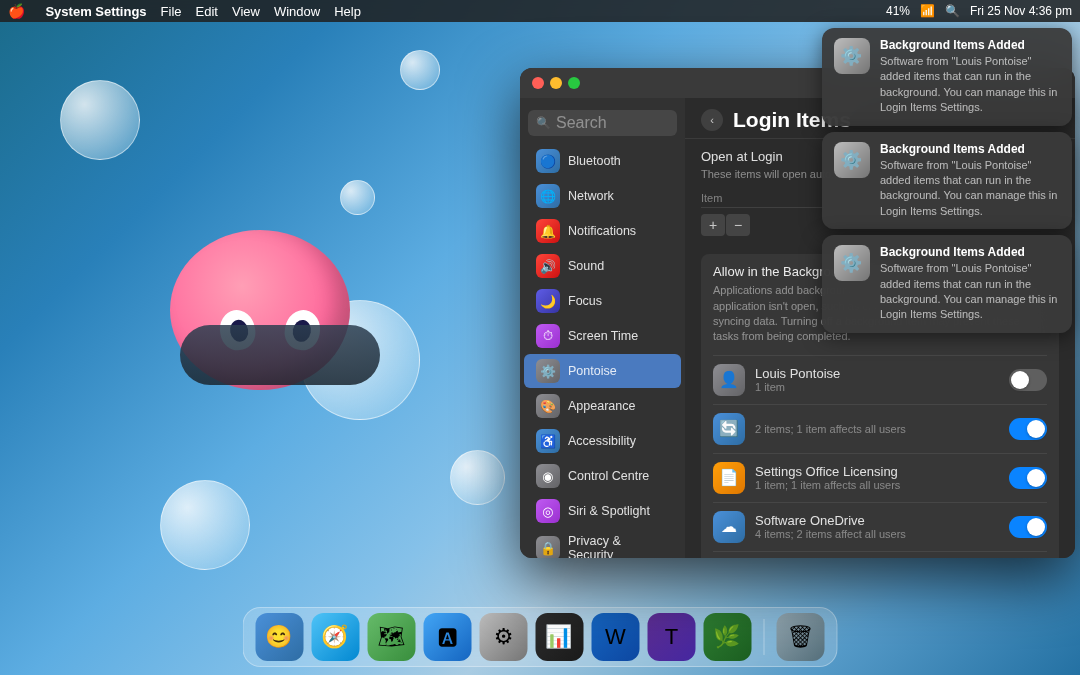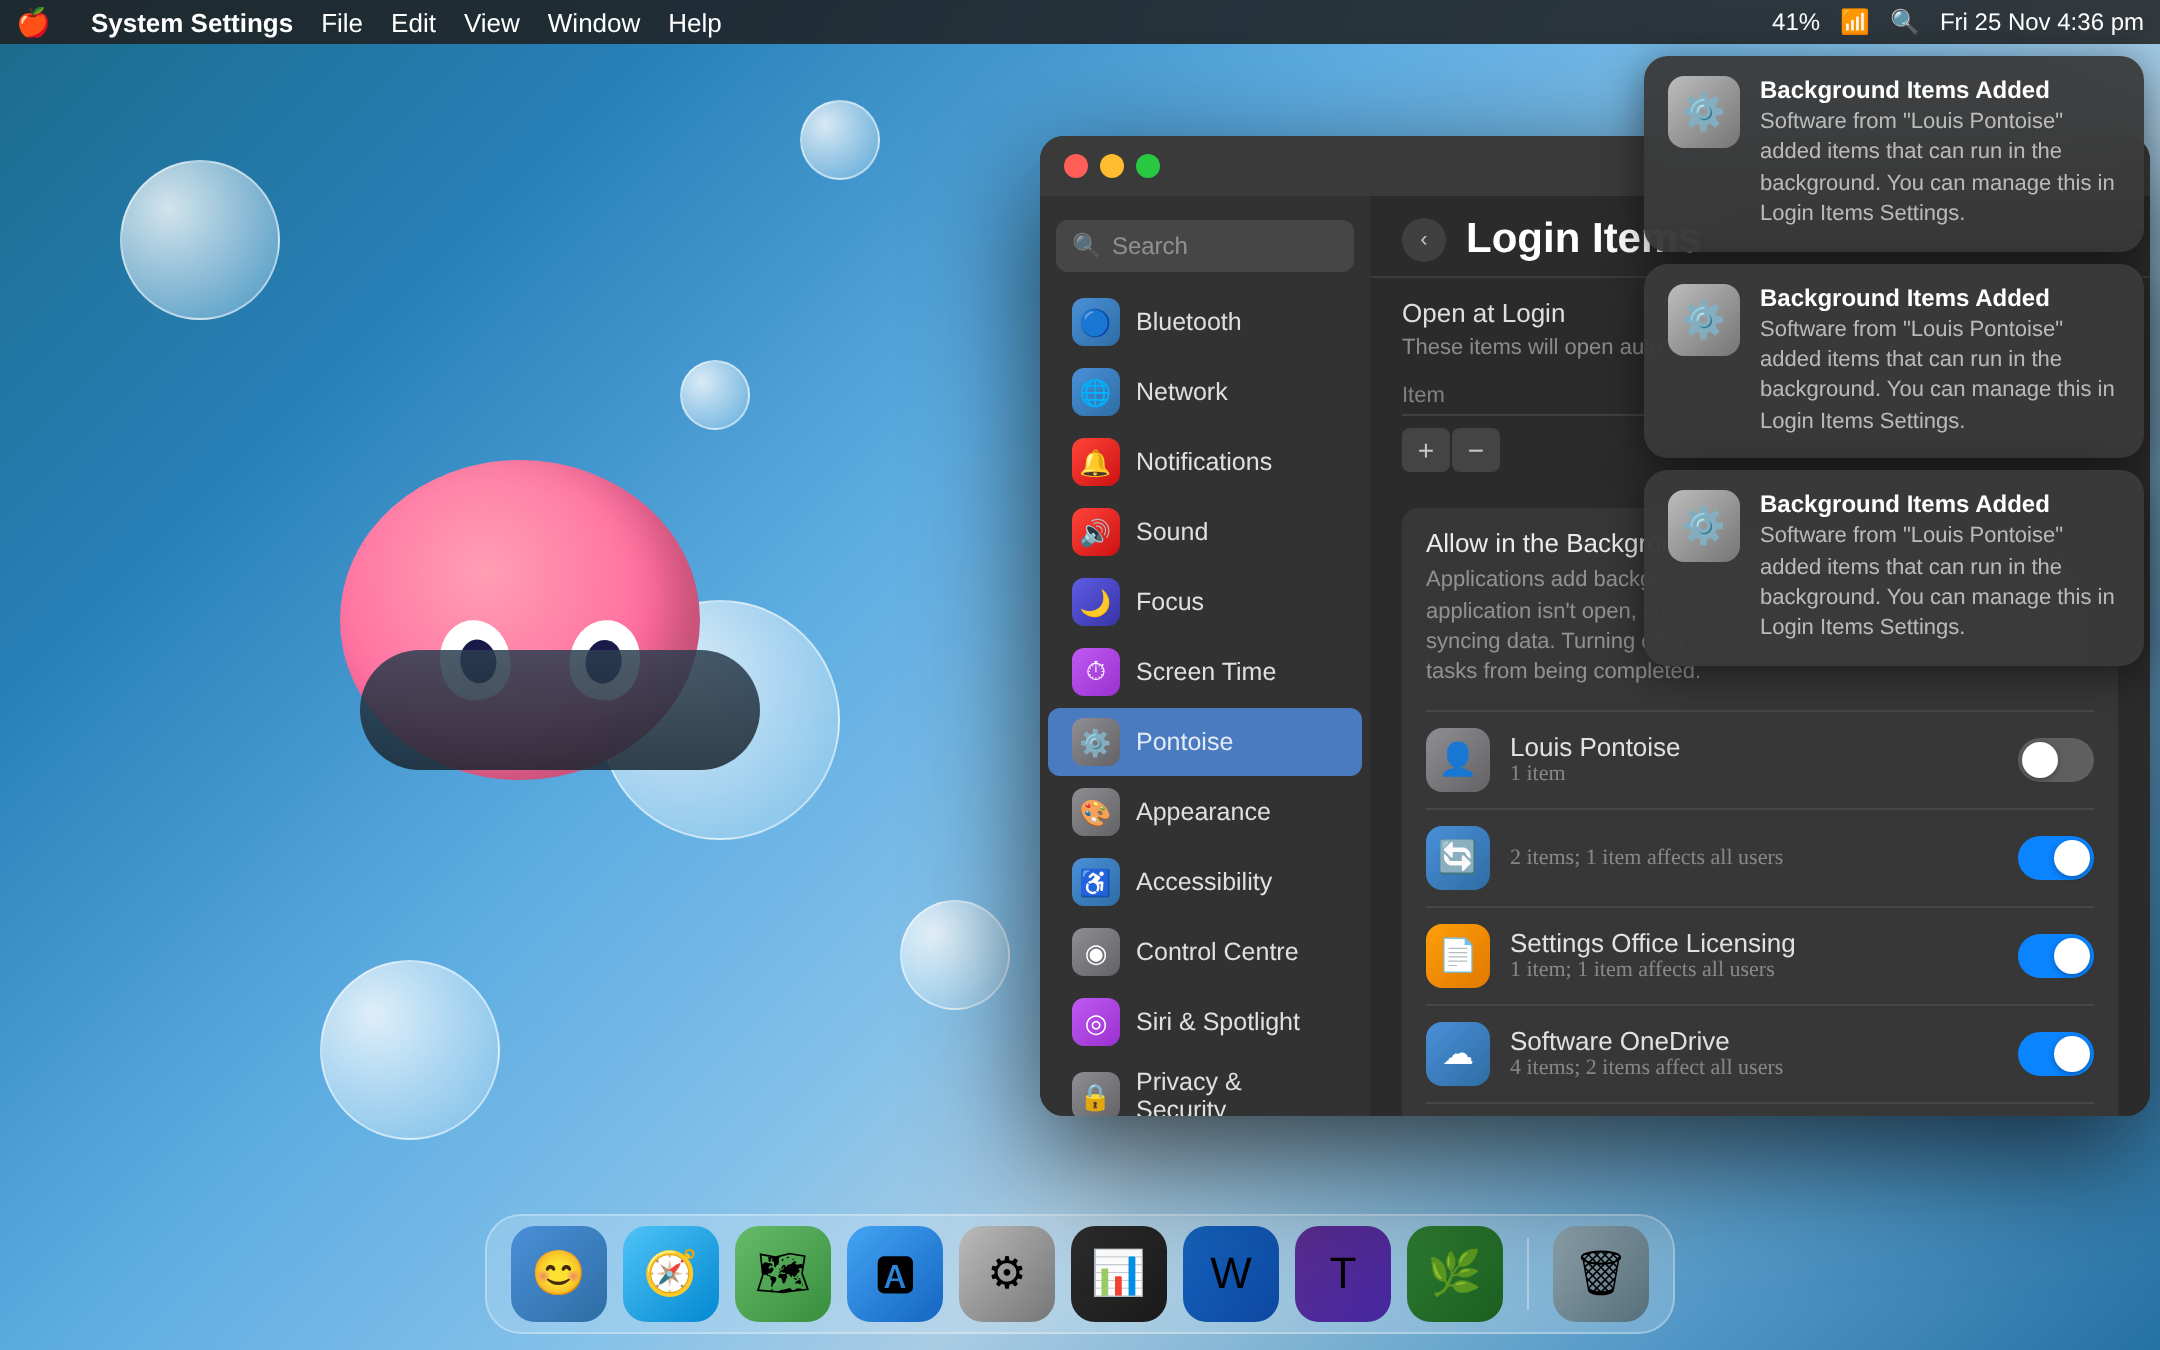--- a/index.html
+++ b/index.html
@@ -365,21 +365,20 @@
       flex: 1;
     }
     .bg-item-name {
       font-size: 13px;
       color: rgba(255,255,255,0.85);
       font-weight: 400;
     }
     .bg-item-sub {
       font-size: 11px;
       color: rgba(255,255,255,0.4);
-      font-family: Liberation Serif, serif;
     }
 
     
     .toggle {
       width: 38px;
       height: 22px;
       border-radius: 11px;
       flex-shrink: 0;
       position: relative;
       cursor: pointer;
@@ -501,21 +500,21 @@
         <div class="tl-red"></div>
         <div class="tl-yellow"></div>
         <div class="tl-green"></div>
       </div>
     </div>
     <div class="window-content">
 
       <div class="sidebar">
         <div class="search-bar">
           <span>🔍</span>
-          <span style="font-size:12px;color:rgba(255,255,255,0.4);">Search</span>
+          <span style="font-size:16px;color:rgba(255,255,255,0.4);">Search</span>
         </div>
         <div id="sidebar-items-container">
             <div class="sidebar-item">
     <div class="sidebar-icon icon-blue">🔵</div>
     <span>Bluetooth</span>
   </div>
             <div class="sidebar-item">
     <div class="sidebar-icon icon-blue">🌐</div>
     <span>Network</span>
   </div>

